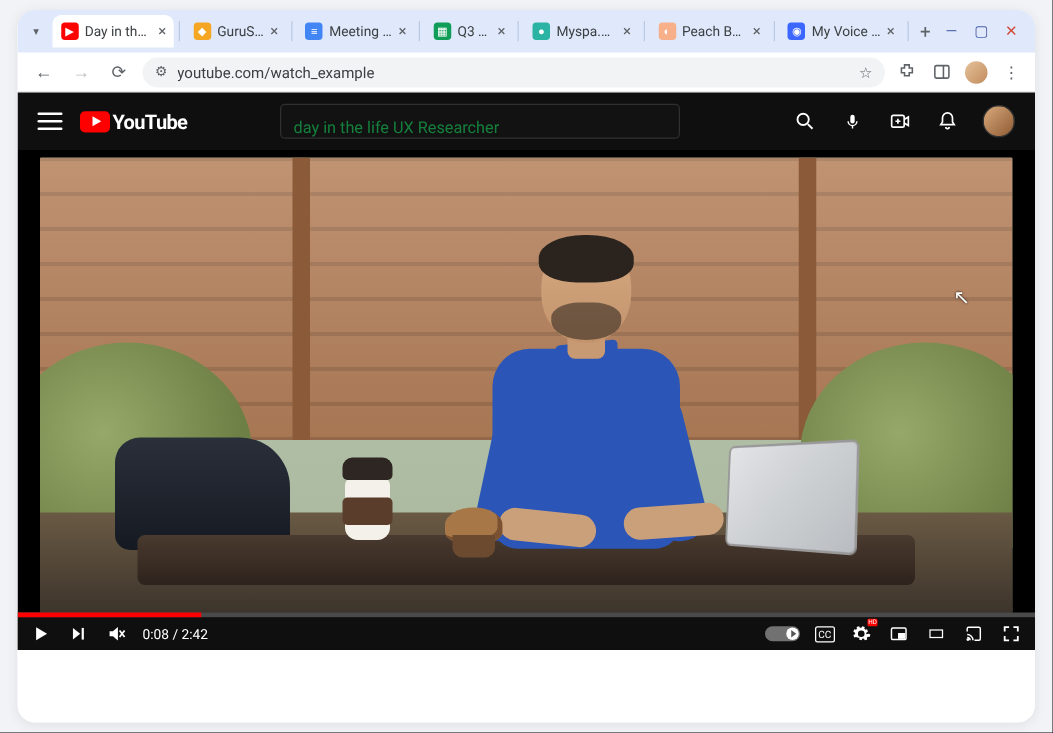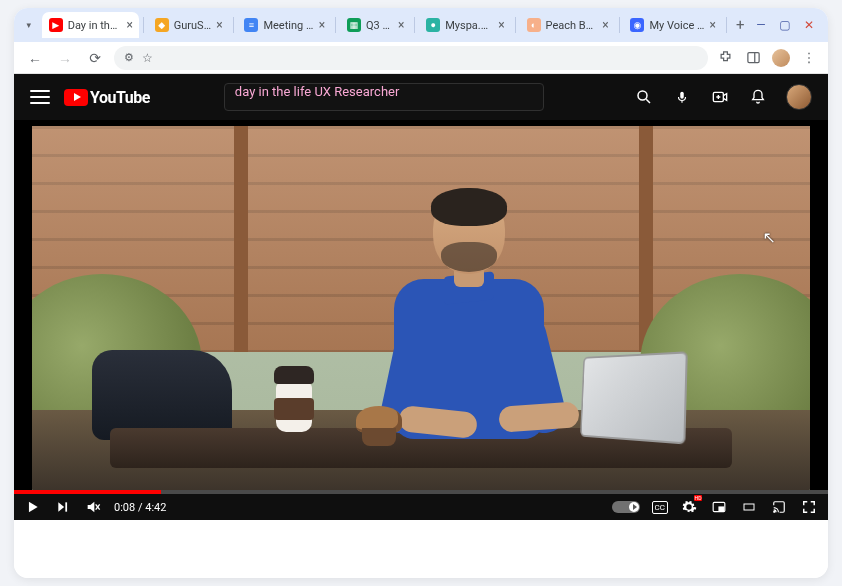--- a/index.html
+++ b/index.html
@@ -67,21 +67,21 @@
   .yt-header{
     height:46px;background:#0f0f0f;display:flex;align-items:center;padding:0 16px;gap:14px;color:#fff;
   }
   .hamburger{width:20px;height:14px;display:flex;flex-direction:column;justify-content:space-between;}
   .hamburger span{height:2px;background:#fff;border-radius:1px;}
   .yt-logo{display:flex;align-items:center;gap:2px;font-weight:700;font-size:16px;letter-spacing:-0.5px;}
   .yt-play{width:24px;height:17px;background:#ff0000;border-radius:4px;display:flex;align-items:center;justify-content:center;}
   .yt-play::after{content:"";border-left:7px solid #fff;border-top:4px solid transparent;border-bottom:4px solid transparent;margin-left:2px;}
   .yt-search{
     margin-left:60px;height:28px;width:320px;background:#121212;border:1px solid #303030;border-radius:4px;
-    display:flex;align-items:flex-start;padding:0 10px;font-size:13px;color:#f9a8d4;
+    display:flex;align-items:flex-end;padding:0 10px;font-size:13px;color:#15803d;
   }
   .yt-right{margin-left:auto;display:flex;align-items:center;gap:18px;}
   .yt-ic{width:20px;height:20px;display:flex;align-items:center;justify-content:center;color:#fff;}
   .yt-avatar{width:26px;height:26px;border-radius:50%;background:linear-gradient(135deg,#d9a97b,#8e5a33);border:1px solid #333;}
   
   .player-wrap{padding:0 0;}
   .player{
     width:100%; height:400px; position:relative;
     background:#000;
     overflow:hidden;
@@ -209,20 +209,21 @@
       <span style="color:#d24a3a">✕</span>
     </div>
   </div>
 
   <div class="toolbar">
     <div class="navbtn">←</div>
     <div class="navbtn" style="opacity:.4">→</div>
     <div class="navbtn">⟳</div>
     <div class="omnibox">
       <span style="font-size:11px;color:#5f6368">⚙</span>
+      <span class="urltext">youtube.com/watch_example</span>
       <span style="color:#5f6368">☆</span>
     </div>
     <div class="ext-icons">
       <span class="ic">
         <svg width="15" height="15" viewBox="0 0 24 24" fill="none" stroke="#5f6368" stroke-width="2">
             <path d="M9 3h6v4h4v6h-4v4H9v-4H5V7h4z"></path>
           </svg>
       </span>
       <span class="ic">
         <svg width="15" height="15" viewBox="0 0 24 24" fill="none" stroke="#5f6368" stroke-width="2">
@@ -335,21 +336,21 @@
                 <rect x="16" y="4" width="3" height="16"></rect>
               </svg>
           </div>
           <div class="ctl">
             <svg width="16" height="16" viewBox="0 0 24 24" fill="#fff">
                 <path d="M4 9v6h4l6 5V4L8 9z"></path>
                 <line x1="16" y1="8" x2="22" y2="16" stroke="#fff" stroke-width="2"></line>
                 <line x1="22" y1="8" x2="16" y2="16" stroke="#fff" stroke-width="2"></line>
               </svg>
           </div>
-          <span>0:08 / 4:42</span>
+          <span>0:08 / 2:42</span>
 
           <div class="right">
             <div class="autoplay"></div>
             <div class="ccbox">CC</div>
             <div class="ctl gearwrap">
               <svg width="16" height="16" viewBox="0 0 24 24" fill="#fff">
                   <path d="M12 8a4 4 0 1 0 0 8 4 4 0 0 0 0-8zm9 4l2 1-1 3-2-.5a8 8 0 0 1-1.3 1.3l.5 2-3 1-1-2a8 8 0 0 1-1.8 0l-1 2-3-1 .5-2A8 8 0 0 1 5.6 16L3.6 16.5l-1-3 2-1a8 8 0 0 1 0-1.8l-2-1 1-3 2 .5A8 8 0 0 1 6.9 5.9L6.4 3.9l3-1 1 2a8 8 0 0 1 1.8 0l1-2 3 1-.5 2a8 8 0 0 1 1.3 1.3l2-.5 1 3-2 1a8 8 0 0 1 0 1.8z"></path>
                 </svg>
               <span class="reddot">HD</span>
             </div>

